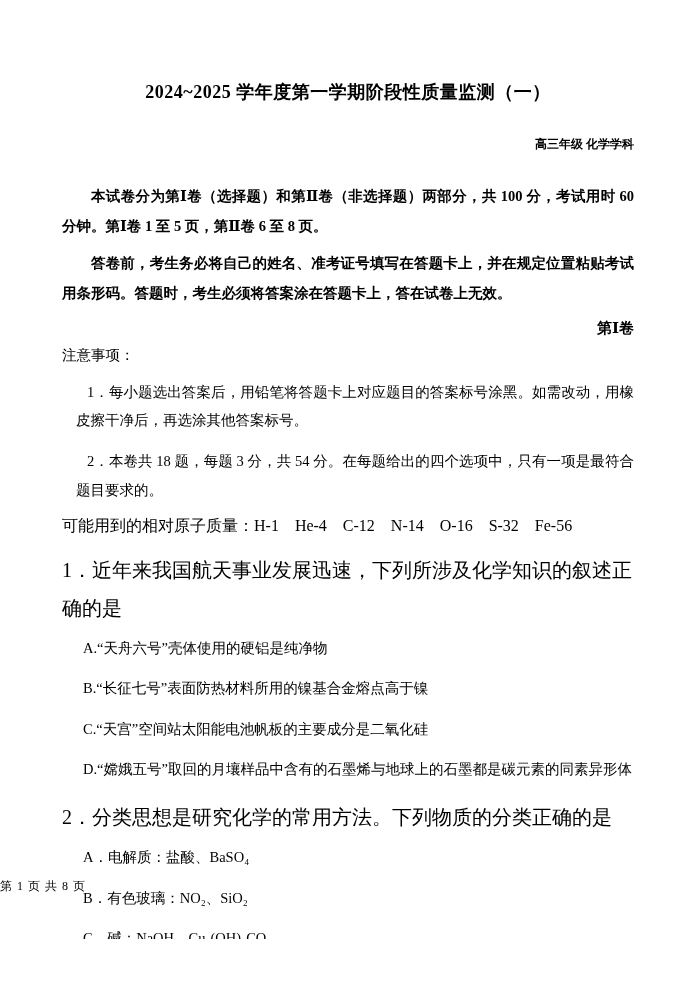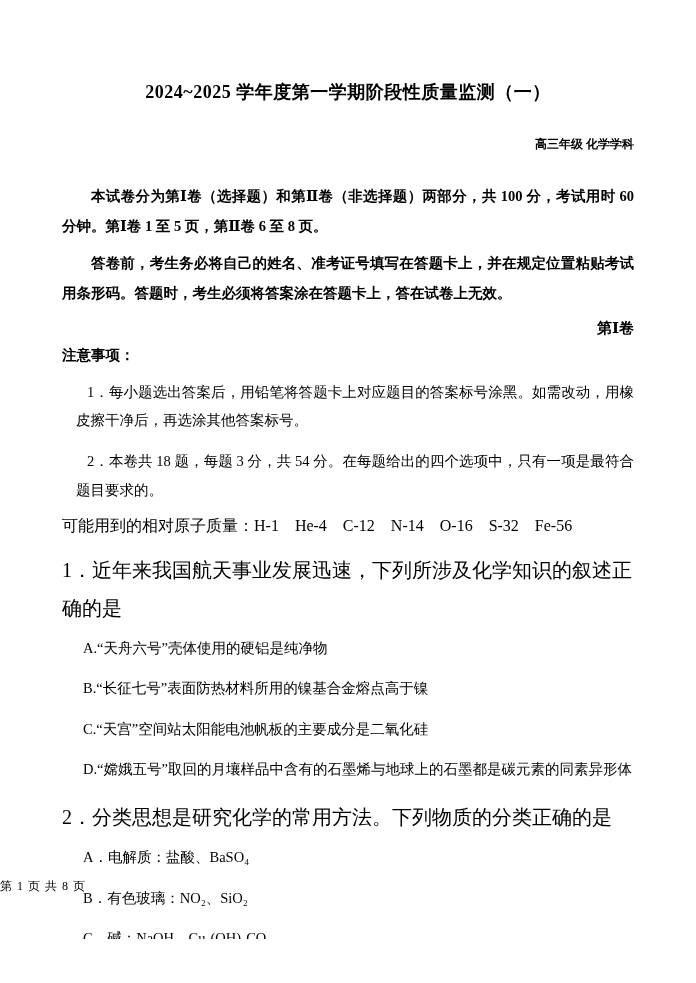--- a/index.html
+++ b/index.html
@@ -41,21 +41,21 @@
   }
   .section-heading {
     margin: 10px 0 8px 0;
     text-align: right;
     font-size: 15px;
     font-weight: bold;
   }
   .notes-title {
     margin: 4px 0 2px 0;
     font-size: 14.5px;
-    font-weight: bold;
+    font-weight: normal;
   }
   .note {
     margin: 13px 0 2px 0;
     font-size: 14.5px;
     line-height: 1.95;
     padding-left: 14px;
     text-indent: 11px;
     text-align: justify;
   }
   .mass-line {

